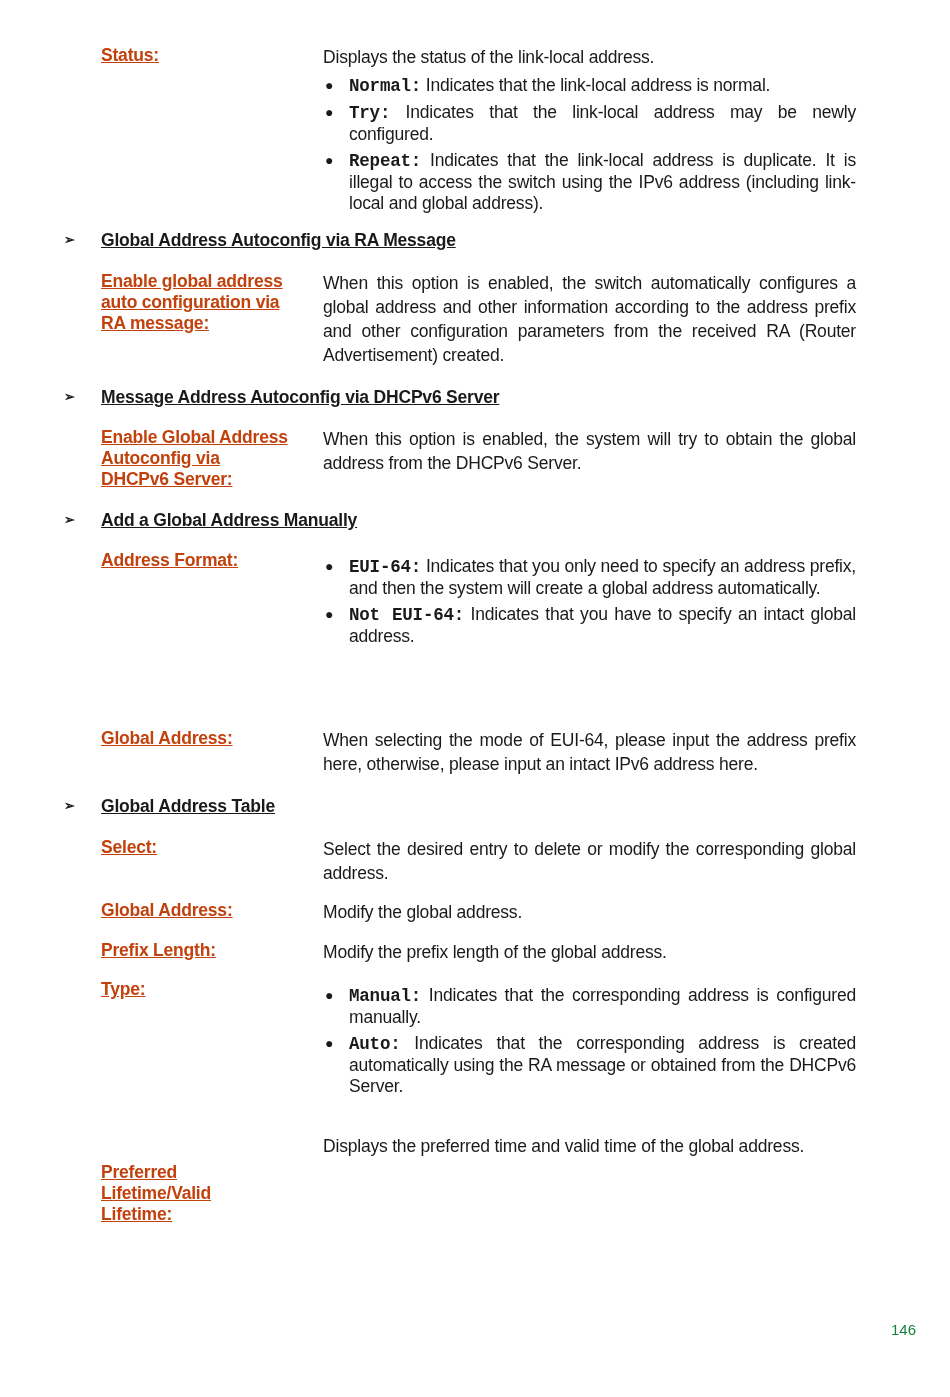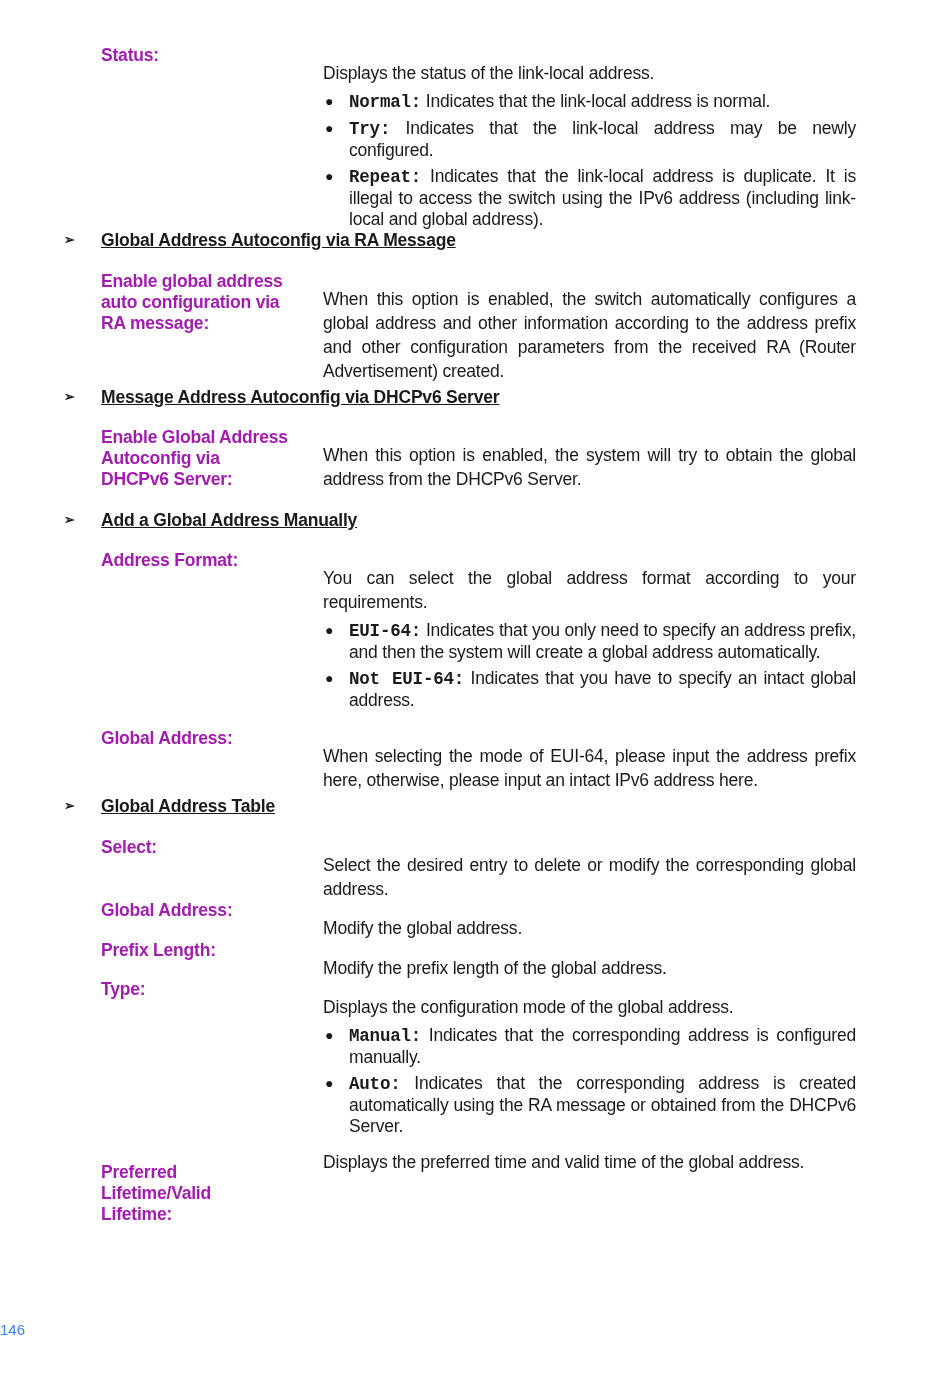--- a/index.html
+++ b/index.html
@@ -5,24 +5,24 @@
   html, body { margin: 0; padding: 0; background: #ffffff; }
   body {
     width: 950px; height: 1397px; position: relative; overflow: hidden;
     font-family: "Liberation Sans", sans-serif; color: #1a1a1a;
     font-size: 17.5px;
   }
   .page { position: absolute; left: 0; top: 0; width: 950px; height: 1397px; }
   .row { position: absolute; left: 101px; width: 755px; }
   .label {
     position: absolute; left: 0; top: 0; width: 200px;
-    color: #a21caf; font-weight: bold; line-height: 21px; letter-spacing: -0.2px;
+    color: #c2410c; font-weight: bold; line-height: 21px; letter-spacing: -0.2px; text-decoration: underline;
   }
   .desc {
-    position: absolute; left: 222px; top: 16px; width: 533px;
+    position: absolute; left: 222px; top: 0; width: 533px;
     line-height: 24px; text-align: justify; letter-spacing: -0.2px;
   }
   .desc p { margin: 0; }
   .bullets { list-style: none; margin: 6px 0 0 0; padding: 0; }
   .bullets li {
     position: relative; padding-left: 26px; line-height: 21px;
     text-align: justify; margin-bottom: 5px;
   }
   .bullets li .dot {
     position: absolute; left: 2px; top: 0; font-size: 14px; line-height: 21px;
@@ -31,21 +31,21 @@
   .heading {
     position: absolute; left: 64px; width: 800px;
     font-weight: bold; line-height: 22px; letter-spacing: -0.2px;
   }
   .heading .arrow {
     position: absolute; left: 0; top: 0; font-size: 13px; font-weight: bold;
   }
   .heading .htext { position: absolute; left: 37px; top: 0; white-space: nowrap; text-decoration: underline; }
   .page-number {
     position: absolute; left: 0; width: 916px; top: 1321px;
-    text-align: left; font-size: 15px; color: #3b82f6;
+    text-align: right; font-size: 15px; color: #15803d;
   }
 </style>
 </head>
 <body>
 
 <div class="page">
 
   <div class="row" style="top:45px;">
     <div class="label">Status:</div>
     <div class="desc">
@@ -80,21 +80,20 @@
     </div>
   </div>
 
   <div class="heading" style="top:509px;">
     <span class="arrow">➢</span>
     <span class="htext">Add a Global Address Manually</span>
   </div>
   <div class="row" style="top:550px;">
     <div class="label">Address Format:</div>
     <div class="desc">
-      <p>You can select the global address format according to your requirements.</p>
       <ul class="bullets">
         <li><span class="dot">●</span><b>EUI-64:</b><span> Indicates that you only need to specify an address prefix, and then the system will create a global address automatically.</span></li>
         <li><span class="dot">●</span><b>Not EUI-64:</b><span> Indicates that you have to specify an intact global address.</span></li>
       </ul>
     </div>
   </div>
   <div class="row" style="top:728px;">
     <div class="label">Global Address:</div>
     <div class="desc">
       <p>When selecting the mode of EUI-64, please input the address prefix here, otherwise, please input an intact IPv6 address here.</p>
@@ -119,21 +118,20 @@
   </div>
   <div class="row" style="top:940px;">
     <div class="label">Prefix Length:</div>
     <div class="desc">
       <p>Modify the prefix length of the global address.</p>
     </div>
   </div>
   <div class="row" style="top:979px;">
     <div class="label">Type:</div>
     <div class="desc">
-      <p>Displays the configuration mode of the global address.</p>
       <ul class="bullets">
         <li><span class="dot">●</span><b>Manual:</b><span> Indicates that the corresponding address is configured manually.</span></li>
         <li><span class="dot">●</span><b>Auto:</b><span> Indicates that the corresponding address is created automatically using the RA message or obtained from the DHCPv6 Server.</span></li>
       </ul>
     </div>
   </div>
   <div class="row" style="top:1134px;">
     <div class="label" style="width:130px;margin-top:28px;">Preferred Lifetime/Valid Lifetime:</div>
     <div class="desc">
       <p>Displays the preferred time and valid time of the global address.</p>

